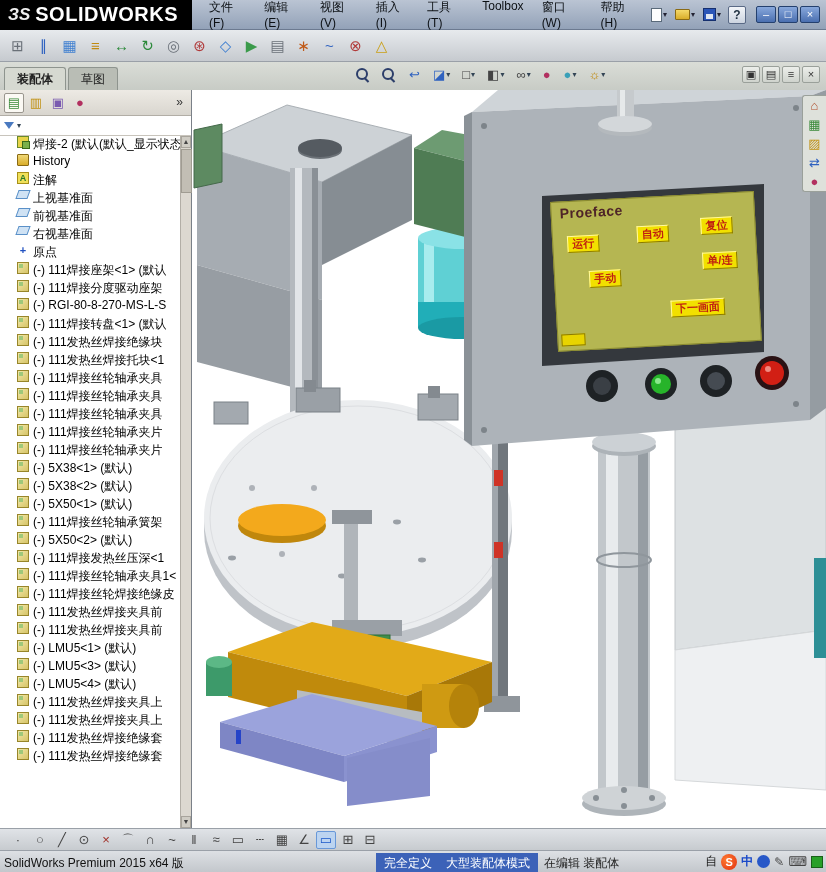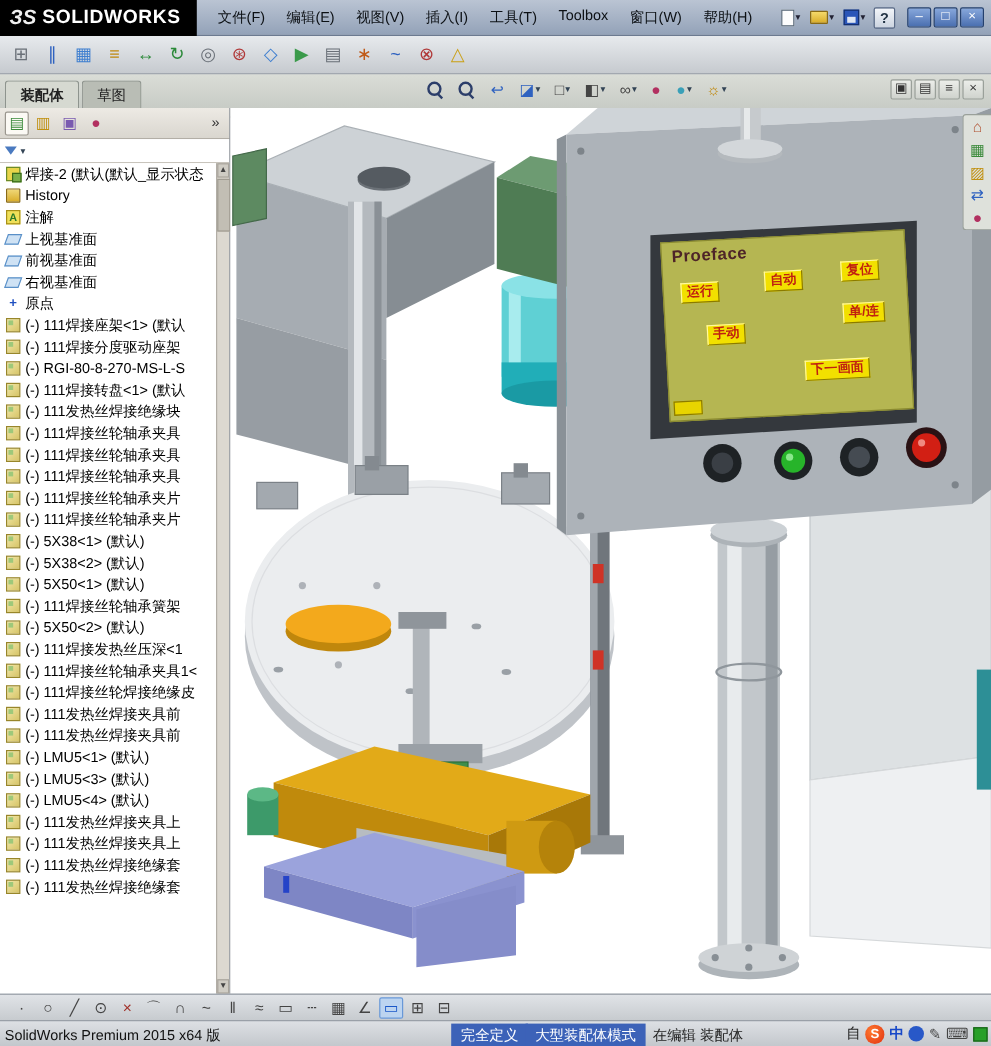--- a/index.html
+++ b/index.html
@@ -4,21 +4,21 @@
 <style>
 *{margin:0;padding:0;box-sizing:border-box}
 html,body{width:826px;height:872px;overflow:hidden}
 body{font-family:"Liberation Sans","DejaVu Sans",sans-serif;font-size:12px;background:#c6c9ce;position:relative}
 #app{position:absolute;inset:0;width:826px;height:872px}
 
 
 #titlebar{position:absolute;left:0;top:0;width:826px;height:30px;background:linear-gradient(#bac4d3,#8d9ab0,#93a2b8);background:linear-gradient(#bac4d3,#93a2b8);display:flex;align-items:center;border-bottom:1px solid #6c7a90}
 .logo{height:30px;background:#000;color:#fff;display:flex;align-items:center;padding:0 14px 0 8px;gap:5px}
 .logo-mark{font-style:italic;font-weight:bold;font-size:17px;color:#f0f0f0}
-.logo-text{font-weight:bold;font-size:16px;letter-spacing:.5px}
+.logo-text{font-weight:bold;font-size:20px;letter-spacing:.5px}
 .menus{display:flex;margin-left:8px}
 .menu-item{padding:5px 9px;color:#0c1014;cursor:default}
 .tb-right{margin-left:auto;display:flex;align-items:center;gap:4px;padding-right:6px}
 .qi{display:flex;align-items:center;gap:1px;padding:2px;border:1px solid transparent}
 .qi .caret{font-size:8px;color:#223}
 .ic-page{width:11px;height:14px;background:#fdfdfd;border:1px solid #5a6a7a;display:inline-block}
 .ic-folder{width:15px;height:11px;background:linear-gradient(#f5d96a,#d9ad2a);border:1px solid #8a6a14;display:inline-block;border-radius:1px}
 .ic-floppy{width:13px;height:13px;background:#2a55b8;border:1px solid #16306e;display:inline-block;position:relative}
 .ic-floppy::after{content:"";position:absolute;left:2px;bottom:1px;width:7px;height:5px;background:#dfe6f2}
 .help-btn{width:18px;height:18px;border:1px solid #5a6a86;background:linear-gradient(#f2f5f9,#ccd4e0);text-align:center;line-height:16px;font-weight:bold;color:#234;border-radius:2px}
@@ -48,21 +48,21 @@
 
 #panel{position:absolute;left:0;top:90px;width:192px;height:738px;background:#fff;border-right:1px solid #7a8088}
 #panel-icons{height:26px;background:linear-gradient(#edeae4,#d9d6cf);border-bottom:1px solid #b2aea6;display:flex;align-items:center;gap:2px;padding-left:4px}
 .ph-icon{width:20px;height:20px;display:flex;align-items:center;justify-content:center;border:1px solid transparent;border-radius:2px;font-size:13px}
 .ph-icon.active{background:#fbf9f4;border-color:#9a968e}
 .ph-expand{margin-left:auto;padding-right:6px;color:#333;font-size:12px}
 #filter-row{height:20px;background:#fff;border-bottom:1px solid #c8c4bc;display:flex;align-items:center;gap:3px;padding-left:4px}
 .funnel{width:0;height:0;border-left:5px solid transparent;border-right:5px solid transparent;border-top:7px solid #4a7ac0;display:inline-block}
 .funnel-caret{font-size:8px;color:#345}
 #tree{position:absolute;left:0;top:46px;right:11px;bottom:0;overflow:hidden;background:#fff}
-.tree-row{height:18px;display:flex;align-items:center;gap:4px;padding-left:5px;white-space:nowrap;color:#000}
+.tree-row{height:18px;display:flex;gap:4px;padding-left:17px;white-space:nowrap;color:#000}
 .tree-row.root{font-weight:normal}
 .ti{width:12px;height:12px;flex:0 0 auto;position:relative;display:inline-block}
 .ti.assembly{background:#e8d44a;border:1px solid #6a8a2a}
 .ti.assembly::after{content:"";position:absolute;right:-2px;bottom:-2px;width:6px;height:6px;background:#7ab04a;border:1px solid #3a6a1a}
 .ti.history{background:linear-gradient(#f0d878,#d9ad2a);border:1px solid #8a6a14;border-radius:1px}
 .ti.sensor{border-radius:50%;background:#f2f2f2;border:1px solid #889}
 .ti.sensor::before{content:"";position:absolute;left:3px;top:3px;width:4px;height:4px;border-radius:50%;background:#2a58c0}
 .ti.annotation{background:#f0e05a;border:1px solid #a89018;font-size:9px;font-weight:bold;color:#2a7a2a;text-align:center;line-height:10px}
 .ti.annotation::before{content:"A"}
 .ti.plane{width:12px;height:9px;background:#cfe2f4;border:1px solid #5a90c8;transform:skewX(-20deg)}
@@ -344,20 +344,24 @@
           <div class="tree-row">
           <span class="ti part"></span>
           <span class="ti-label">(-) 111焊接转盘&lt;1&gt; (默认</span>
         </div>
           <div class="tree-row">
           <span class="ti part"></span>
           <span class="ti-label">(-) 111发热丝焊接绝缘块</span>
         </div>
           <div class="tree-row">
           <span class="ti part"></span>
+          <span class="ti-label">(-) 111发热丝焊接托块&lt;1</span>
+        </div>
+          <div class="tree-row">
+          <span class="ti part"></span>
           <span class="ti-label">(-) 111焊接丝轮轴承夹具</span>
         </div>
           <div class="tree-row">
           <span class="ti part"></span>
           <span class="ti-label">(-) 111焊接丝轮轴承夹具</span>
         </div>
           <div class="tree-row">
           <span class="ti part"></span>
           <span class="ti-label">(-) 111焊接丝轮轴承夹具</span>
         </div>

